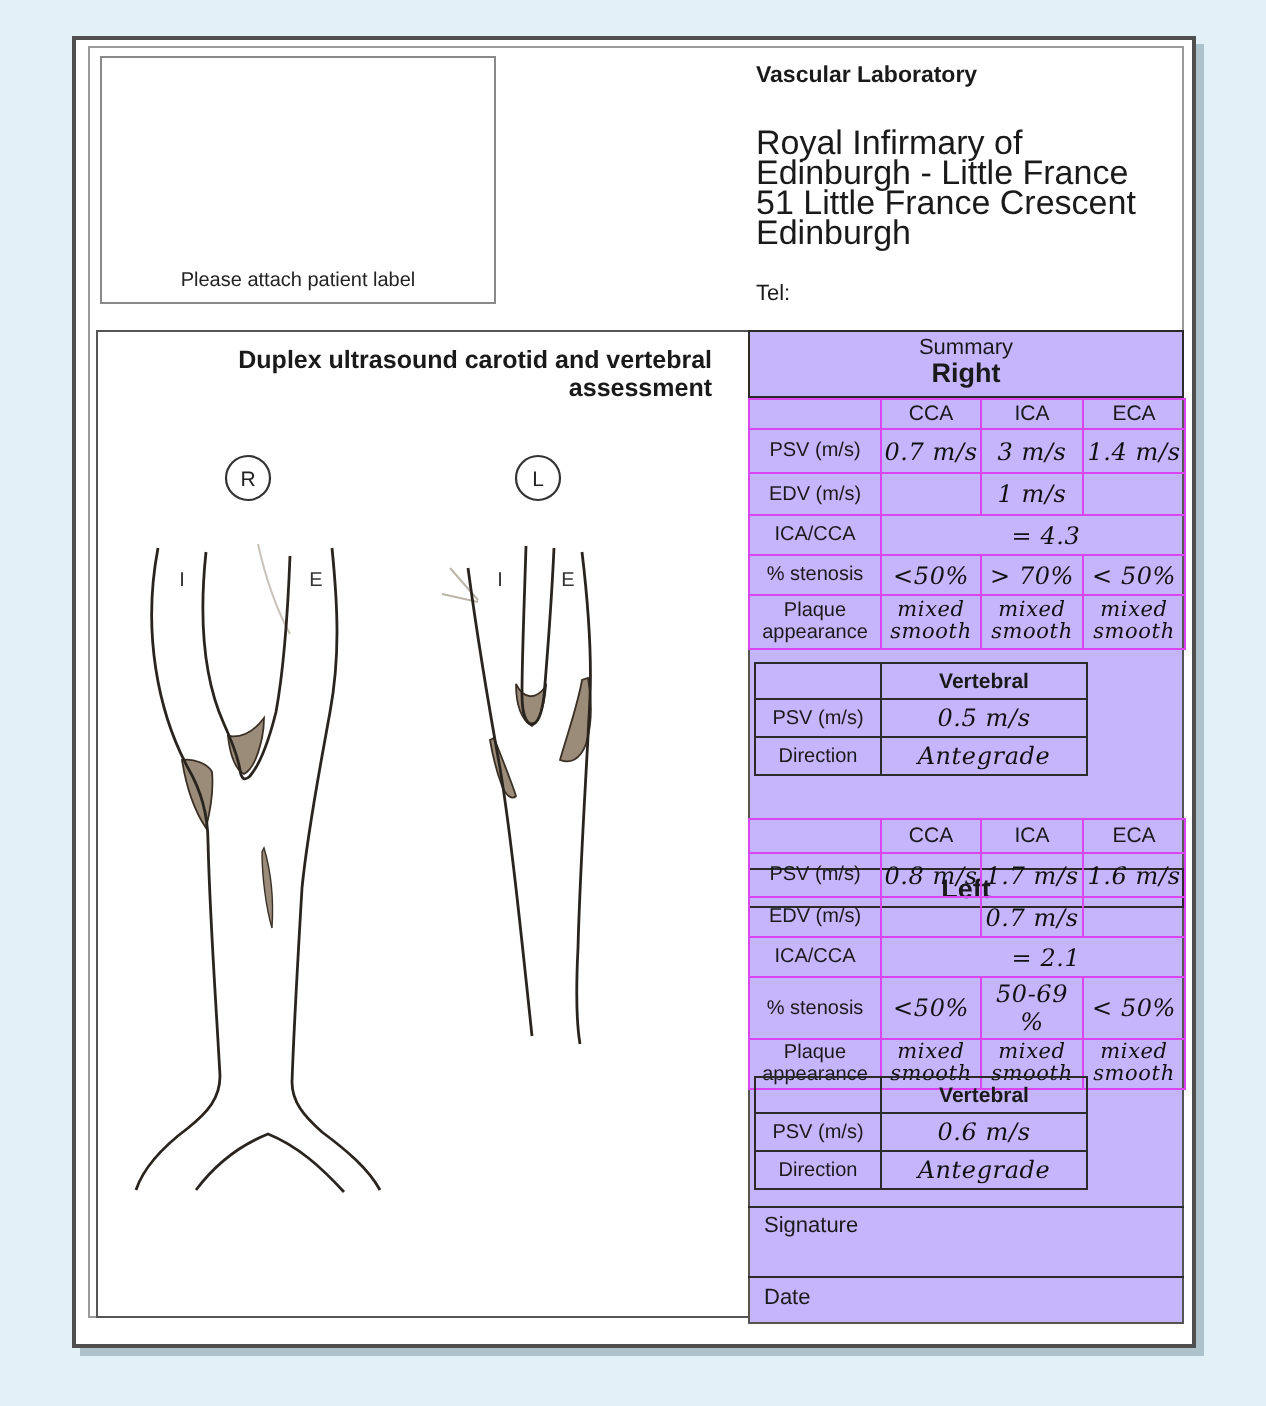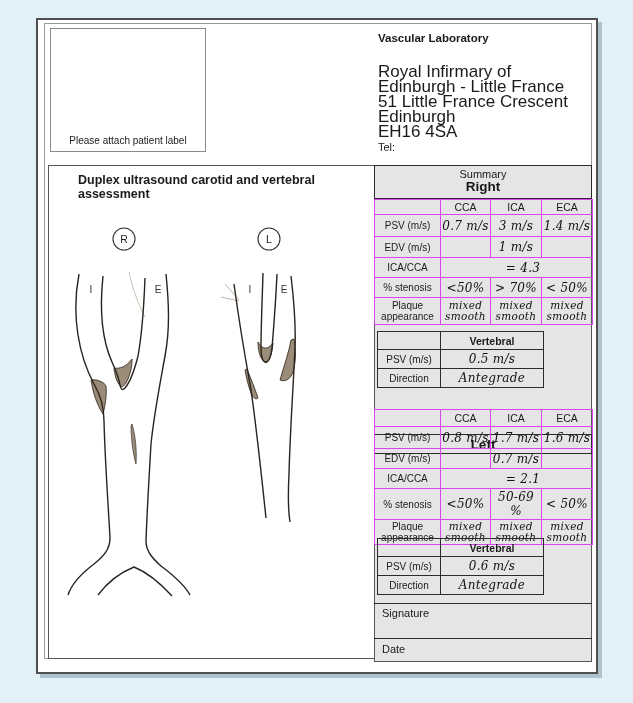--- a/index.html
+++ b/index.html
@@ -19,41 +19,41 @@
     box-shadow:4px 4px 0 #aec2cc;
     box-sizing:border-box;
   }
   .frame{
     position:absolute;left:6px;top:3px;width:548px;height:636px;
     border:1px solid #9a9a9a;box-sizing:border-box;
     pointer-events:none;
   }
   
   .patient-box{
-    position:absolute;left:12px;top:8px;width:156px;height:124px;
+    position:absolute;left:12px;top:8px;width:198px;height:124px;
     border:1px solid #8a8a8a;box-sizing:border-box;background:#fff;
   }
   .patient-note{
     position:absolute;left:0;right:0;bottom:5px;
     text-align:center;font-size:10px;color:#222;
   }
   .address{position:absolute;left:340px;top:12px;width:210px;}
   .lab-name{font-weight:bold;font-size:11.5px;}
   .addr-lines{position:absolute;top:32px;left:0;font-size:17px;line-height:15px;}
   .tel{position:absolute;top:109px;left:0;font-size:11px;}
   
   .left-panel{
     position:absolute;left:10px;top:145px;width:326px;height:494px;
     border:1px solid #555;border-right:none;box-sizing:border-box;background:#fff;
   }
-  .panel-title{position:absolute;left:29px;top:7px;width:300px;font-size:12.5px;font-weight:bold;}
+  .panel-title{position:absolute;left:7px;top:7px;width:300px;font-size:12.5px;font-weight:bold;text-align:right;}
   .diagram-svg{position:absolute;left:0;top:0;width:325px;height:492px;}
   .right-panel{
     position:absolute;left:336px;top:145px;width:218px;height:497px;
-    border:1px solid #555;box-sizing:border-box;background:#e5e5e5;
+    border:1px solid #555;box-sizing:border-box;background:#c4b5fd;
   }
   
   .sec{position:absolute;left:-1px;}
   .hdr-box{
     width:218px;height:34px;border:1px solid #2b2b2b;box-sizing:border-box;
     text-align:center;
   }
   .hdr-box .sum{font-size:11px;margin-top:2px;}
   .hdr-box .side{font-size:13.5px;font-weight:bold;line-height:14px;}
   .side-only{
@@ -91,21 +91,20 @@
 
   <div class="patient-box">
     <div class="patient-note">Please attach patient label</div>
   </div>
   <div class="address">
     <div class="lab-name">Vascular Laboratory</div>
     <div class="addr-lines">
       <div>Royal Infirmary of Edinburgh - Little France</div>
       <div>51 Little France Crescent</div>
       <div>Edinburgh</div>
-      <div>EH16 4SA</div>
     </div>
     <div class="tel">Tel:</div>
   </div>
 
   <div class="left-panel">
     <svg class="diagram-svg" viewBox="0 0 325 492">
 
       <g>
         <circle cx="75" cy="73" r="11" fill="none" stroke="#333" stroke-width="1.1"></circle>
         <text x="75" y="77" font-size="10.5" text-anchor="middle" fill="#222">R</text>

